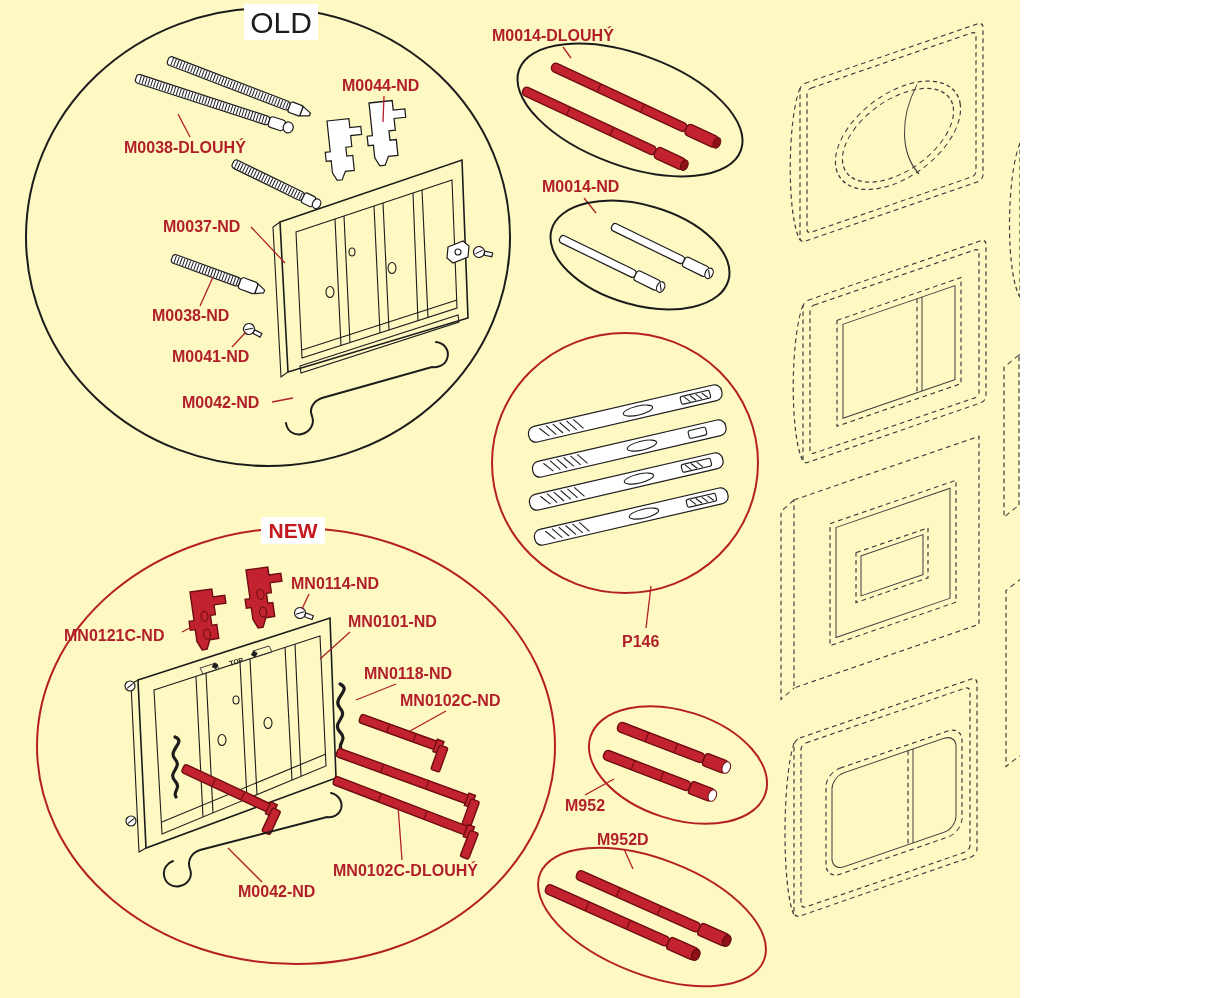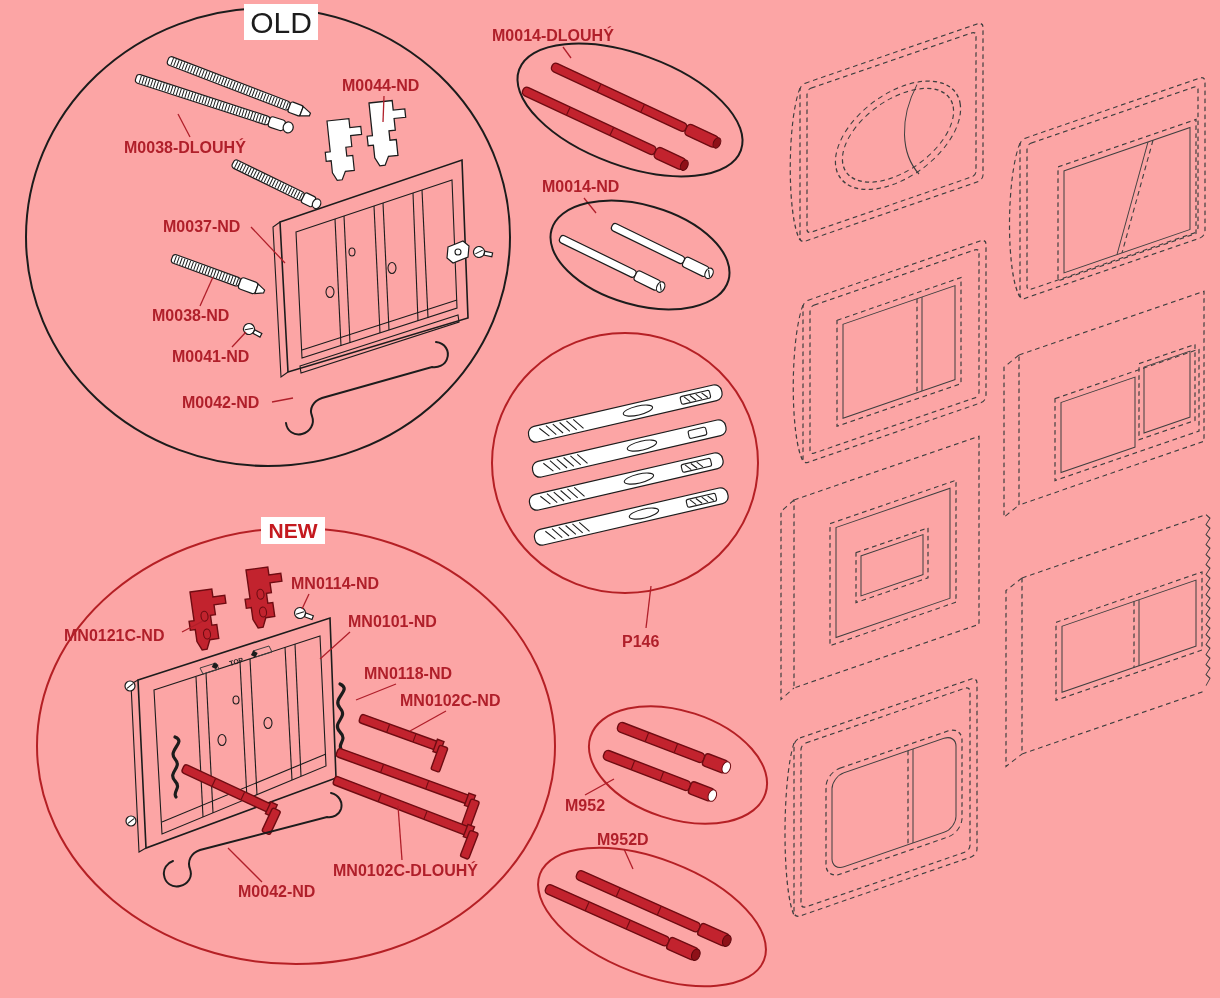--- a/index.html
+++ b/index.html
@@ -1,16 +1,16 @@
 <!DOCTYPE html>
 <html><head>
 <meta charset="utf-8">
 <style>
   html,body{margin:0;padding:0;background:#fff;}
-  #stage{position:relative;width:1220px;height:998px;background:#fca5a5;overflow:hidden;
+  #stage{position:relative;width:1020px;height:998px;background:#fef9c3;overflow:hidden;
          font-family:"Liberation Sans",sans-serif;}
   svg{display:block;}
   .lbl{font:700 16px "Liberation Sans",sans-serif;fill:#b01f2a;}
   .titleOld{font:400 30px "Liberation Sans",sans-serif;fill:#1c1c1c;}
   .titleNew{font:700 21px "Liberation Sans",sans-serif;fill:#c41a1f;}
   .topmark{font:700 7px "Liberation Sans",sans-serif;fill:#1c1c1c;}
   .leader{stroke:#b01f2a;stroke-width:1.3;fill:none;}
   .ln{fill:none;stroke:#1c1c1c;stroke-width:1.6;}
   .lnt{fill:none;stroke:#1c1c1c;stroke-width:1.1;}
   .lnw2{fill:#fff;stroke:#1c1c1c;stroke-width:1.2;}

